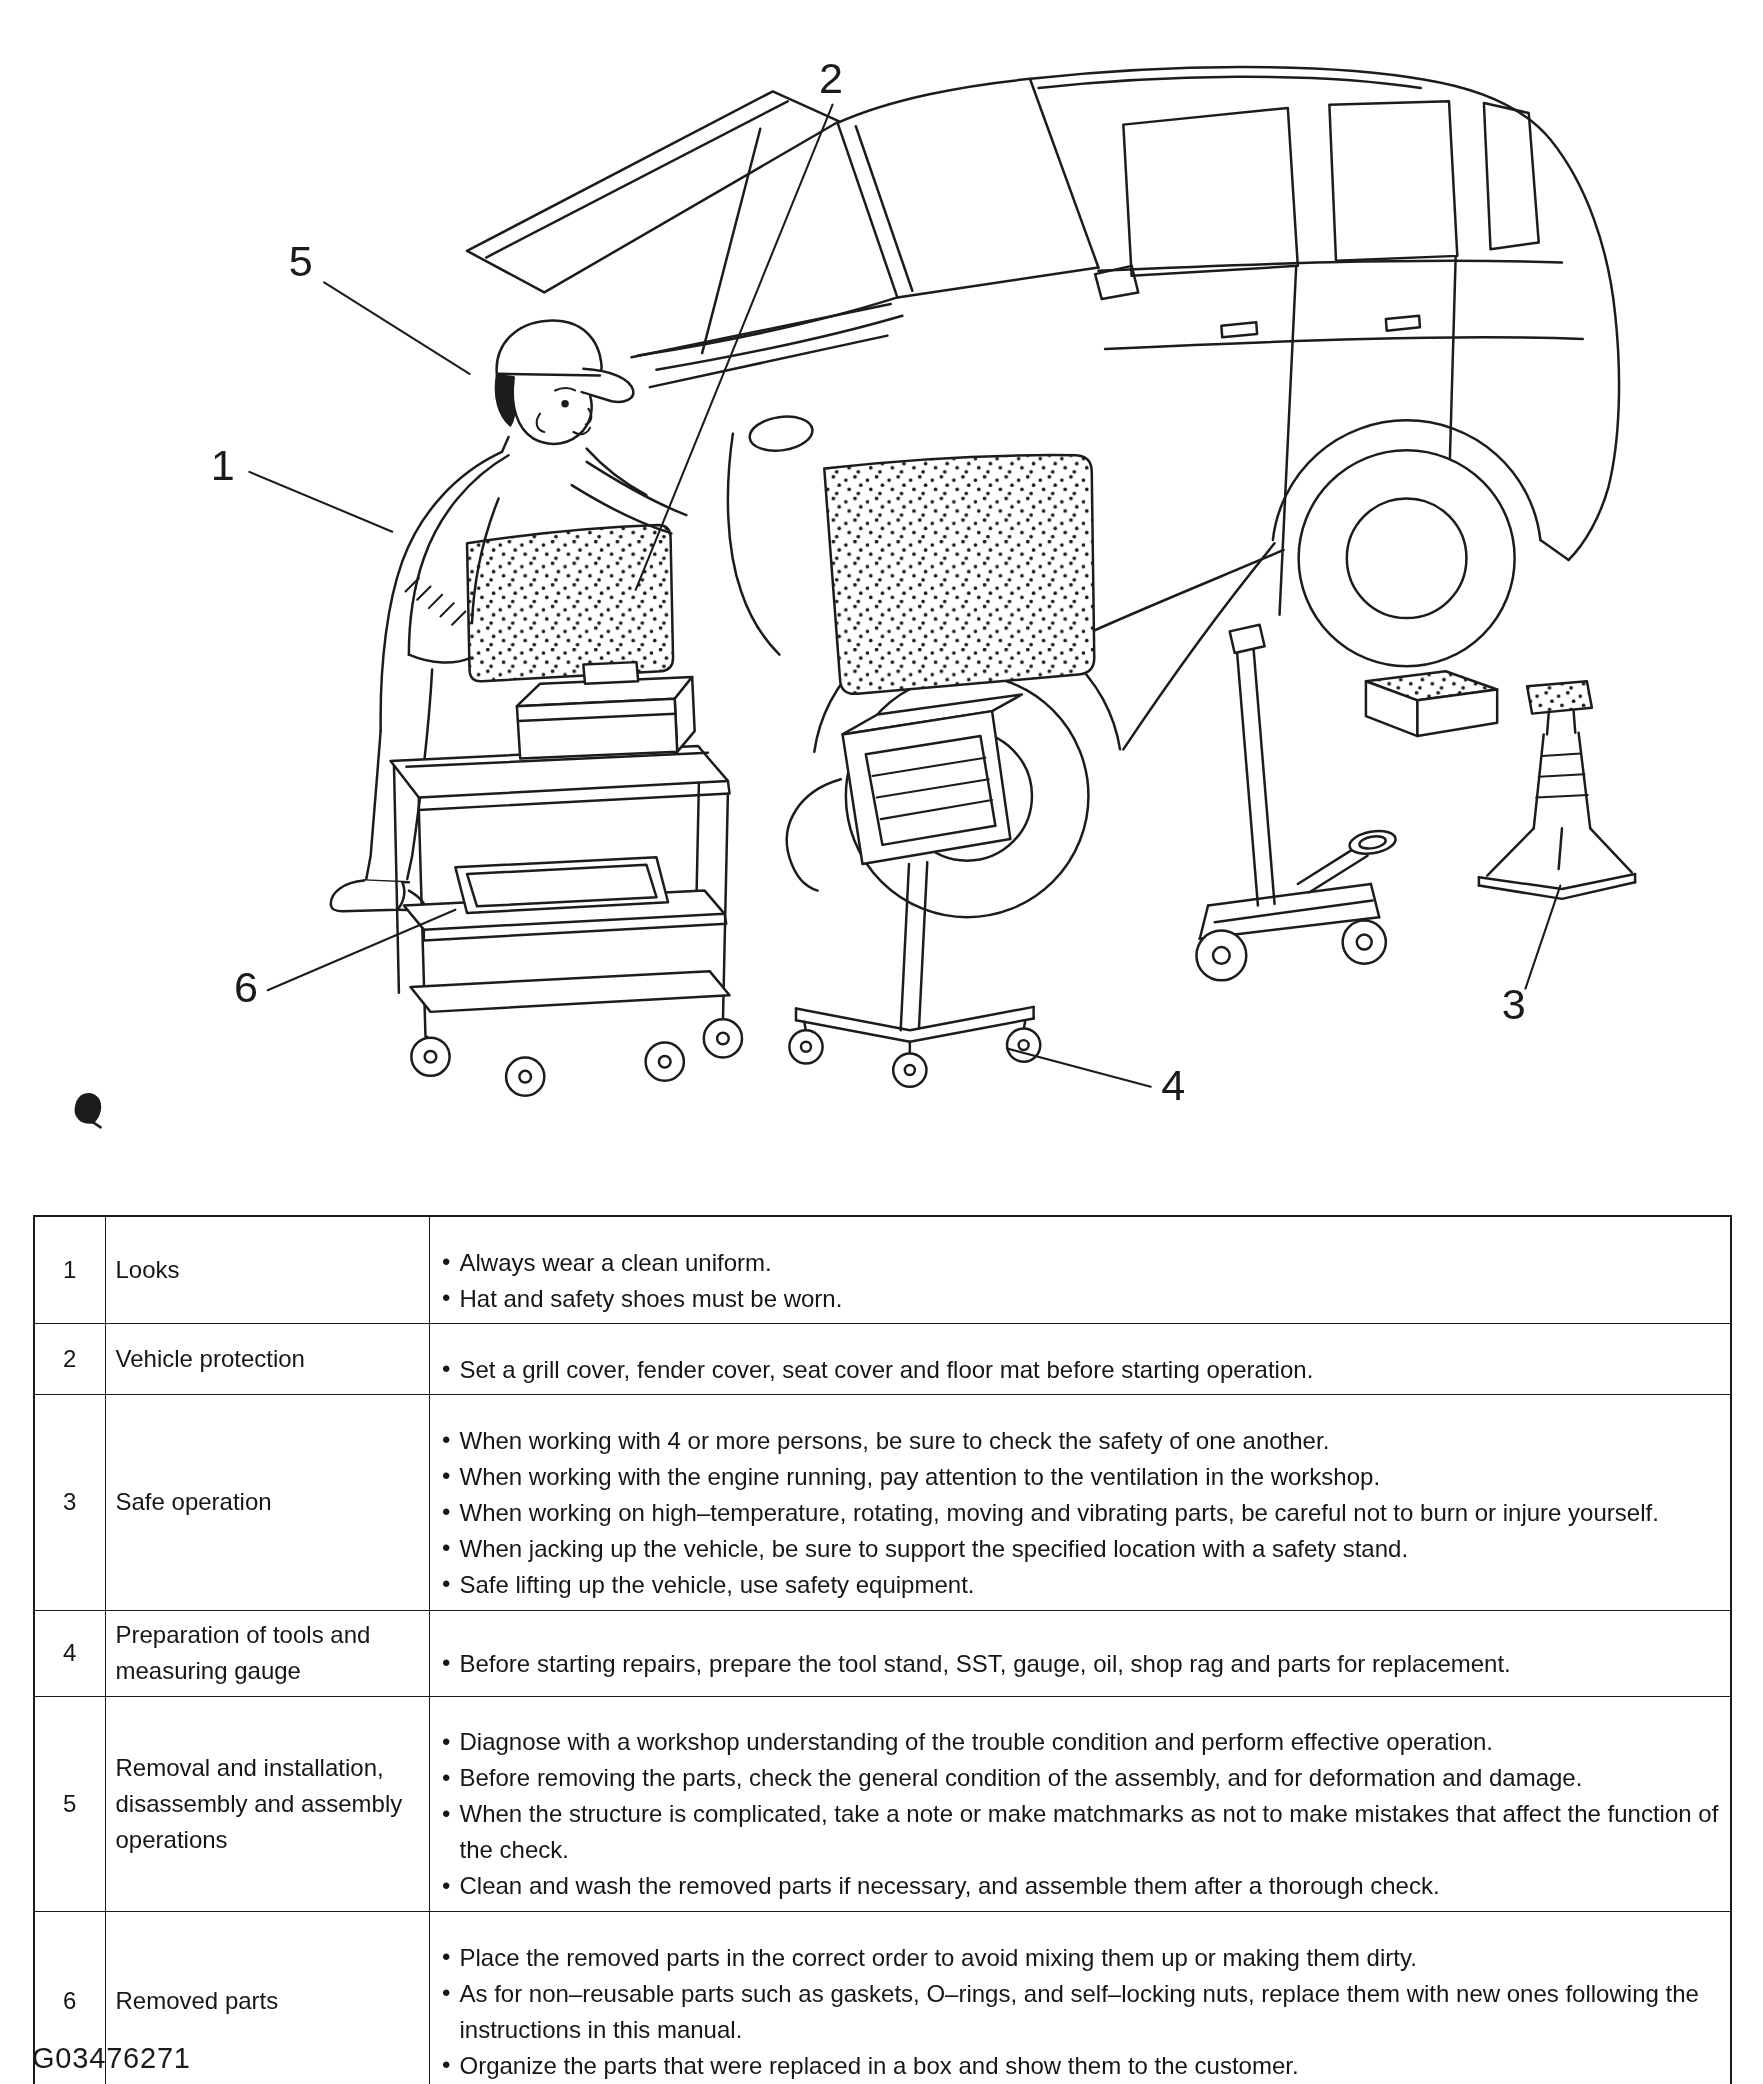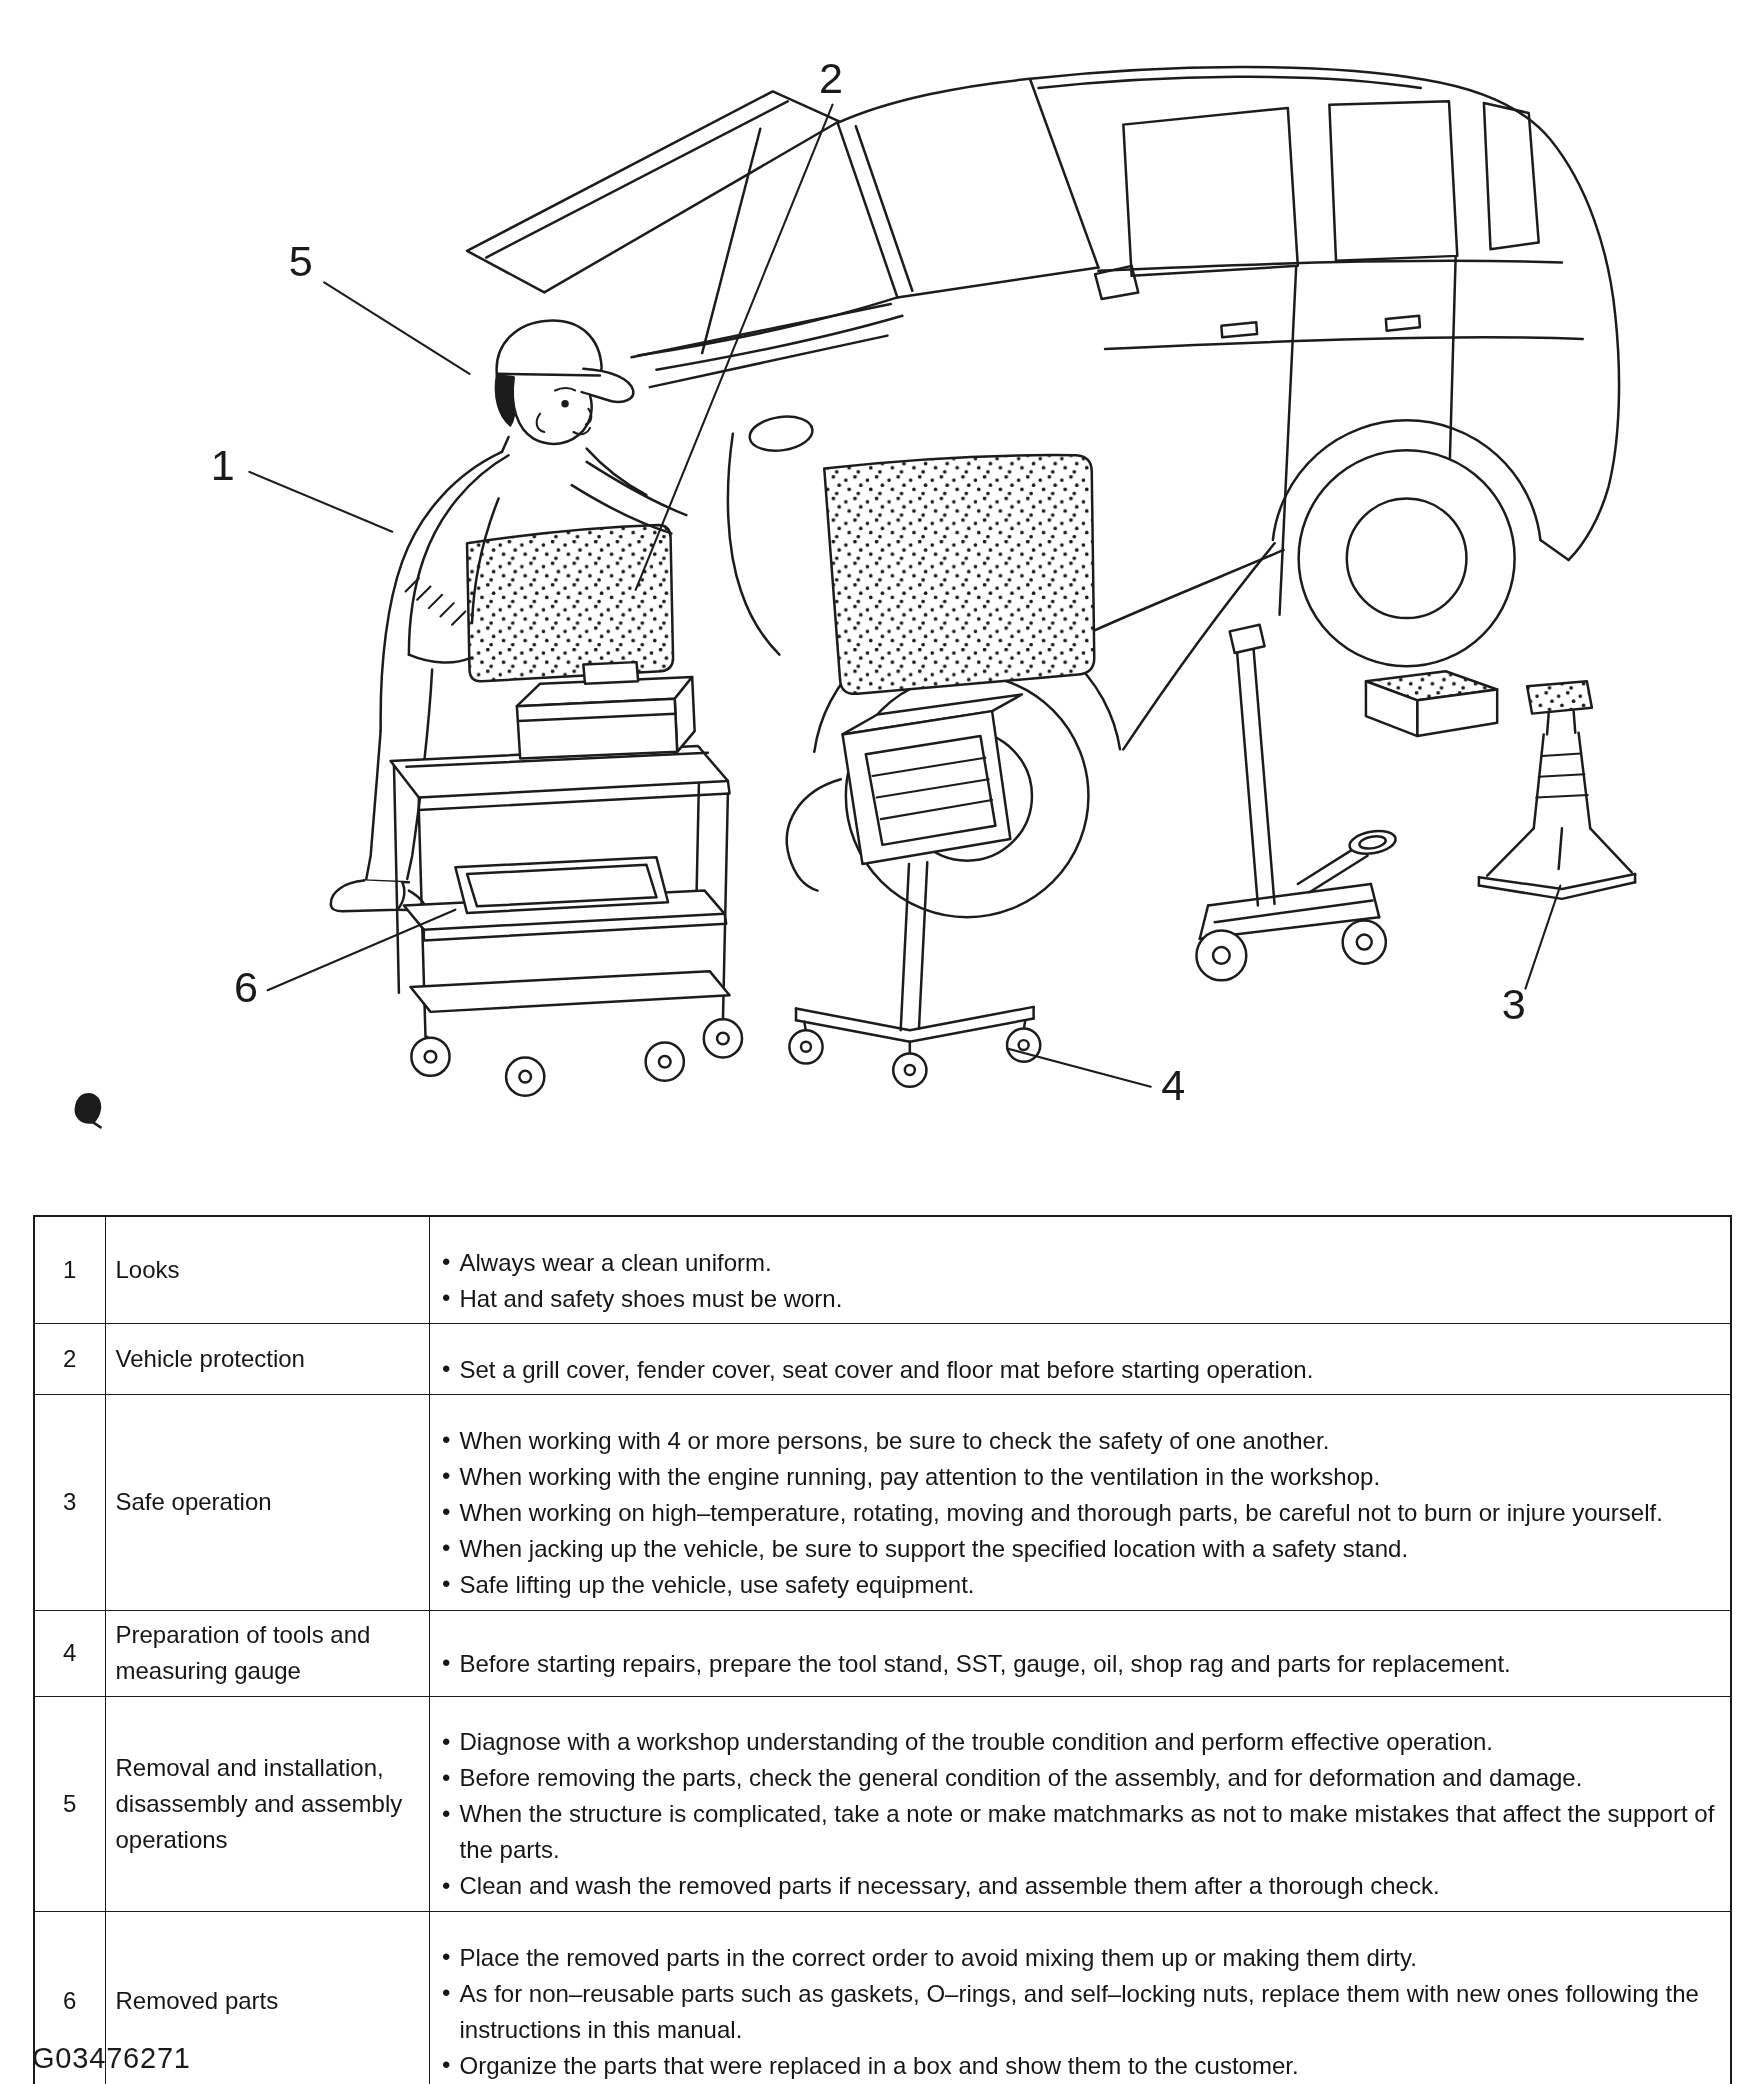--- a/index.html
+++ b/index.html
@@ -311,21 +311,21 @@
       </td>
     </tr>
 
     <tr>
       <td class="col-num">3</td>
       <td class="col-title">Safe operation</td>
       <td class="col-content">
         <ul class="bullets">
               <li>When working with 4 or more persons, be sure to check the safety of one another.</li>
               <li>When working with the engine running, pay attention to the ventilation in the workshop.</li>
-              <li>When working on high–temperature, rotating, moving and thorough parts, be careful not to burn or injure yourself.</li>
+              <li>When working on high–temperature, rotating, moving and vibrating parts, be careful not to burn or injure yourself.</li>
               <li>When jacking up the vehicle, be sure to support the specified location with a safety stand.</li>
               <li>Safe lifting up the vehicle, use safety equipment.</li>
             </ul>
       </td>
     </tr>
 
     <tr>
       <td class="col-num">4</td>
       <td class="col-title">Preparation of tools and measuring gauge</td>
       <td class="col-content">
@@ -335,21 +335,21 @@
       </td>
     </tr>
 
     <tr>
       <td class="col-num">5</td>
       <td class="col-title">Removal and installation, disassembly and assembly operations</td>
       <td class="col-content">
         <ul class="bullets">
               <li>Diagnose with a workshop understanding of the trouble condition and perform effective operation.</li>
               <li>Before removing the parts, check the general condition of the assembly, and for deformation and damage.</li>
-              <li>When the structure is complicated, take a note or make matchmarks as not to make mistakes that affect the support of the parts.</li>
+              <li>When the structure is complicated, take a note or make matchmarks as not to make mistakes that affect the function of the check.</li>
               <li>Clean and wash the removed parts if necessary, and assemble them after a thorough check.</li>
             </ul>
       </td>
     </tr>
 
     <tr>
       <td class="col-num">6</td>
       <td class="col-title">Removed parts</td>
       <td class="col-content">
         <ul class="bullets">

